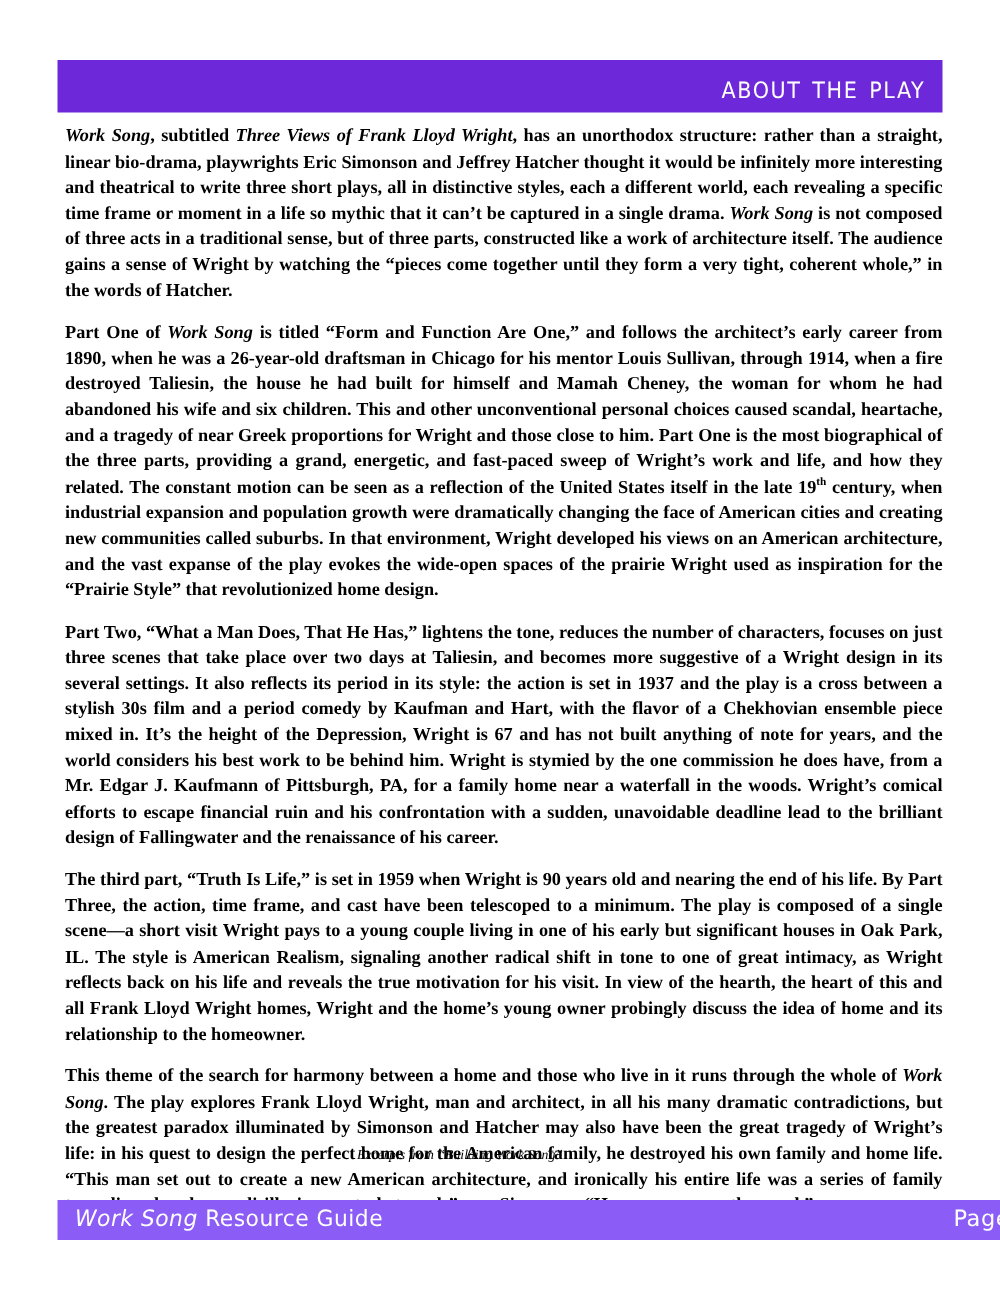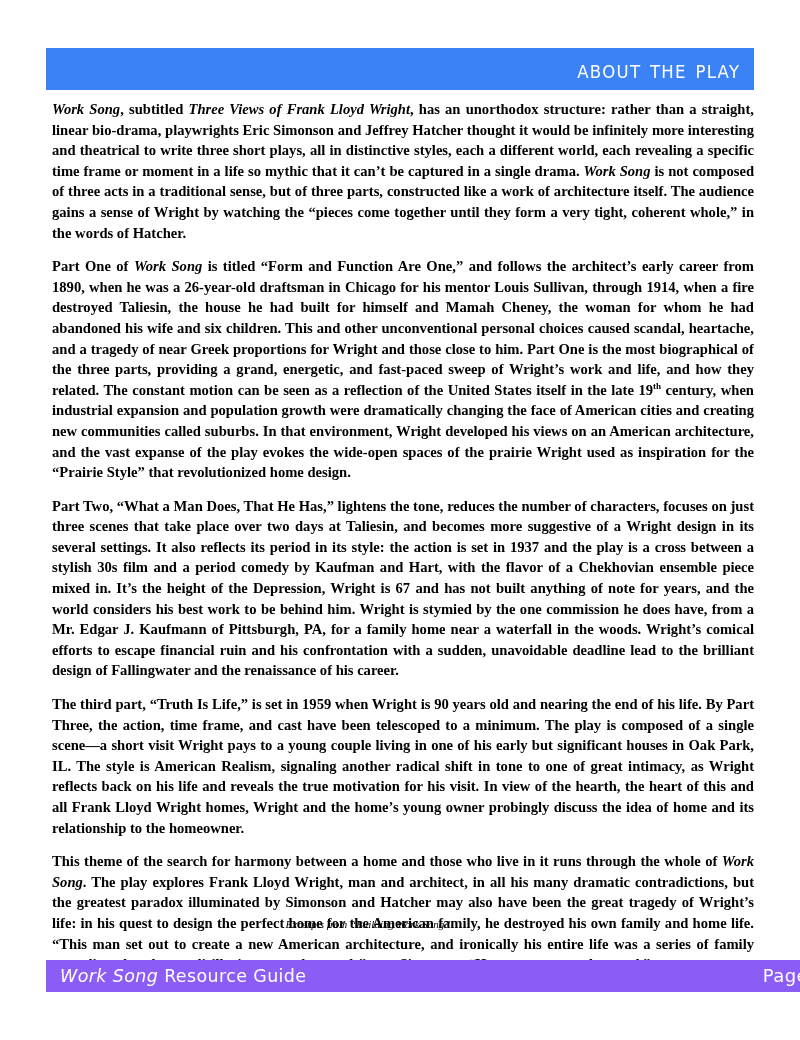--- a/index.html
+++ b/index.html
@@ -23,21 +23,21 @@
     box-sizing: border-box;
   }
 
   
   .header-bar {
     position: absolute;
     left: 46px;
     top: 48px;
     width: 708px;
     height: 42px;
-    background: #3b82f6;
+    background: #6d28d9;
     display: flex;
     align-items: center;
     justify-content: flex-end;
     box-sizing: border-box;
     padding-right: 14px;
   }
   .header-title {
     color: #ffffff;
     font-family: "DejaVu Sans", "Liberation Sans", sans-serif;
     font-weight: 400;

